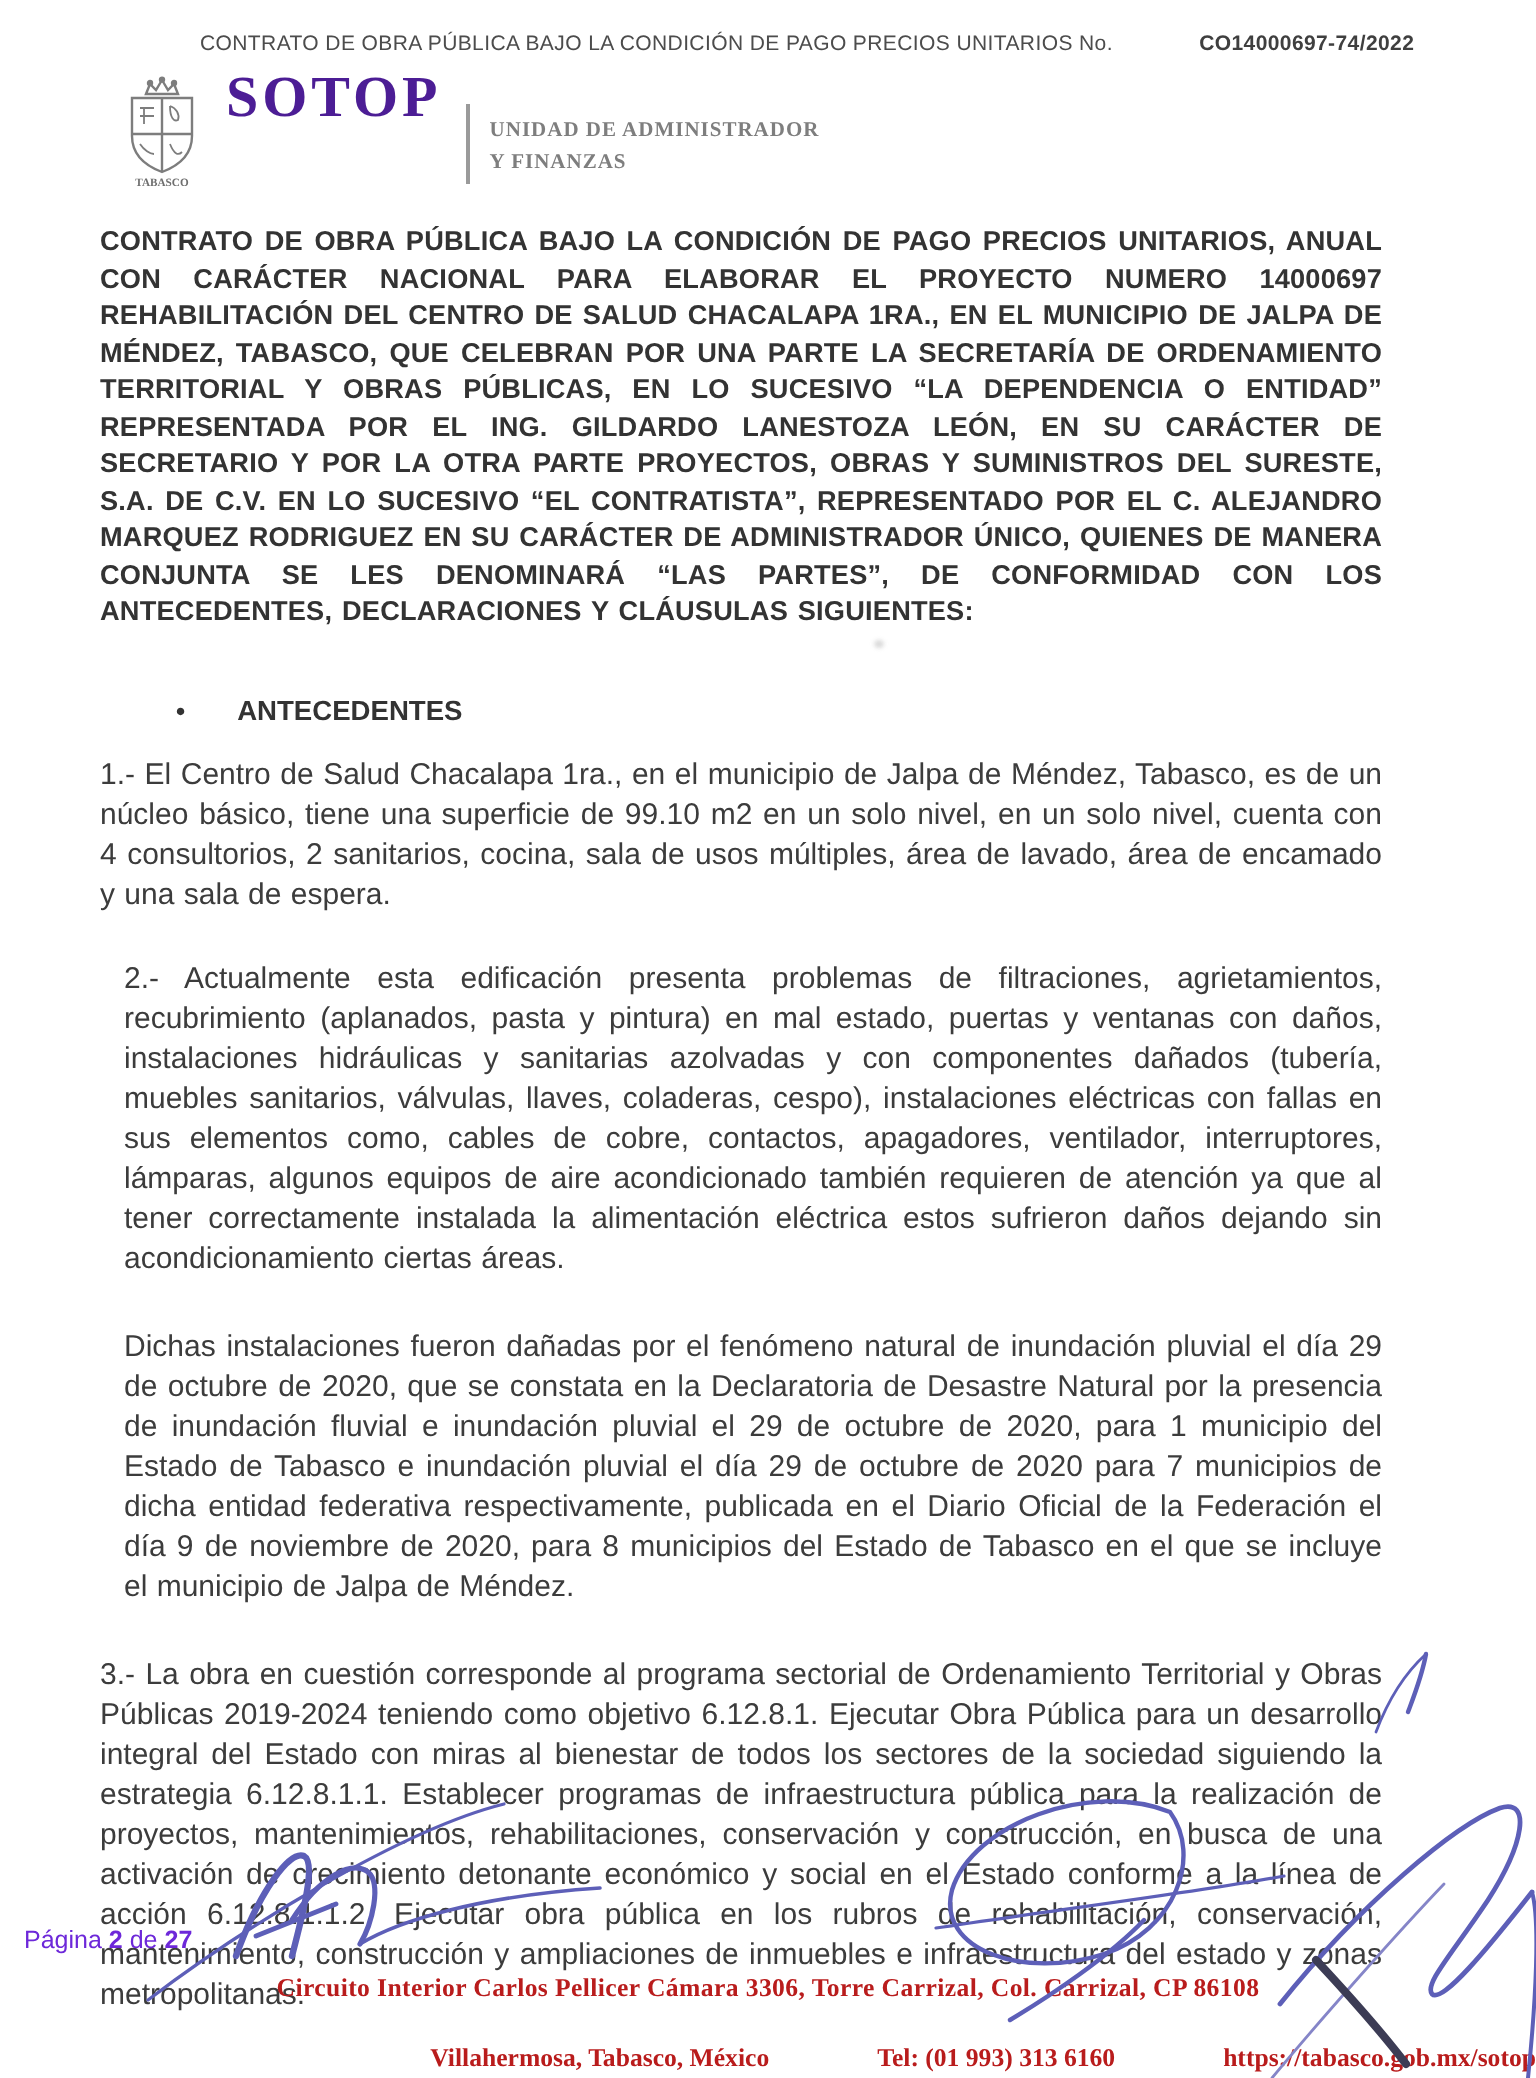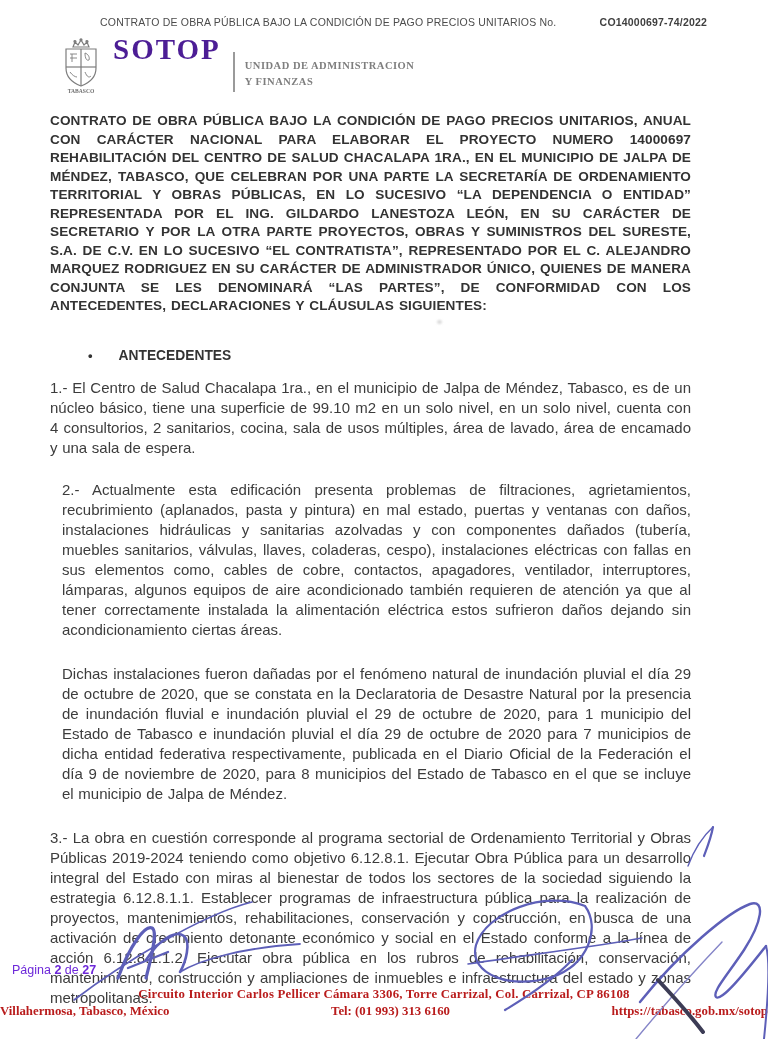--- a/index.html
+++ b/index.html
@@ -71,21 +71,21 @@
     text-align:left; font-size:12.5px; color:#6d28d9;margin-left:12px;
   }
   .page-label b { font-weight:bold; }
   .footer-address {
     position:absolute; top:988px; left:0; width:100%;
     font-family:"Liberation Serif", serif; font-weight:bold;
     color:#b91c1c; font-size:12.8px; text-align:center; line-height:1.0;
   }
   .footer-address .line1 { letter-spacing:0.2px; }
   .footer-address .line2 {
-    margin-top:4px; display:flex; justify-content:space-between; gap:33px;
+    margin-top:22px; display:flex; justify-content:flex-end; gap:54px;
   }
   .sig-overlay {
     position:absolute; top:0; left:0; width:768px; height:1039px;
     pointer-events:none; z-index:6;
   }
 </style>
 </head>
 <body>
 
 <div class="scan-header">
@@ -106,21 +106,21 @@
       <path d="M27 15 c3 1 5 4 4 7 c-2 1 -4 -1 -4 -7" stroke-width="0.9"></path>
       <path d="M12 34 c2 3 5 5 7 5 M27 34 c2 5 4 6 6 4" stroke-width="0.9"></path>
     </g>
     <text x="23" y="55" text-anchor="middle" font-size="5.6" font-weight="bold" fill="#6f6f6f" font-family="Liberation Serif, serif">TABASCO</text>
   </svg>
   <div class="logo-text">
     <div class="sotop">SOTOP</div>
   </div>
   <div class="logo-divider"></div>
   <div class="unit">
-    <div>UNIDAD DE ADMINISTRACION</div>
+    <div>UNIDAD DE ADMINISTRADOR</div>
     <div>Y FINANZAS</div>
   </div>
 </div>
 
 <div class="content">
   <p class="intro">CONTRATO DE OBRA PÚBLICA BAJO LA CONDICIÓN DE PAGO PRECIOS UNITARIOS, ANUAL CON CARÁCTER NACIONAL PARA ELABORAR EL PROYECTO NUMERO 14000697 REHABILITACIÓN DEL CENTRO DE SALUD CHACALAPA 1RA., EN EL MUNICIPIO DE JALPA DE  MÉNDEZ, TABASCO, QUE CELEBRAN POR UNA PARTE LA SECRETARÍA DE ORDENAMIENTO TERRITORIAL Y OBRAS PÚBLICAS, EN LO SUCESIVO “LA DEPENDENCIA O ENTIDAD” REPRESENTADA POR EL ING. GILDARDO LANESTOZA LEÓN, EN SU CARÁCTER DE SECRETARIO Y POR LA OTRA PARTE PROYECTOS, OBRAS Y SUMINISTROS DEL SURESTE, S.A. DE C.V. EN LO SUCESIVO “EL CONTRATISTA”, REPRESENTADO POR EL C. ALEJANDRO MARQUEZ RODRIGUEZ EN SU CARÁCTER DE ADMINISTRADOR ÚNICO, QUIENES DE MANERA CONJUNTA SE LES DENOMINARÁ “LAS PARTES”, DE CONFORMIDAD CON LOS ANTECEDENTES, DECLARACIONES Y CLÁUSULAS SIGUIENTES:</p>
 
   <div class="section-heading">
     <span class="bullet">•</span>
     <span>ANTECEDENTES</span>

